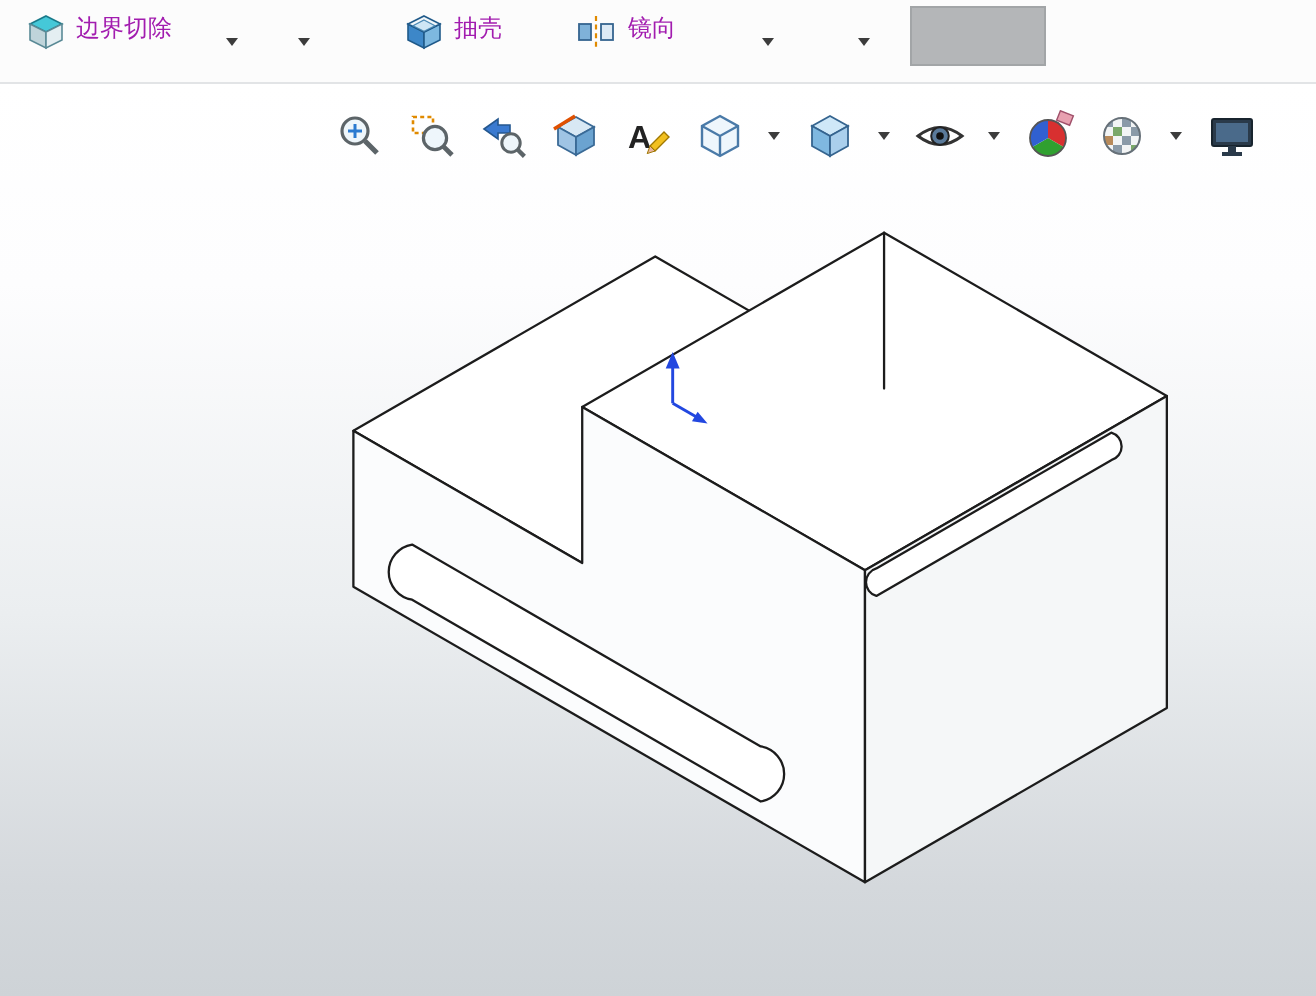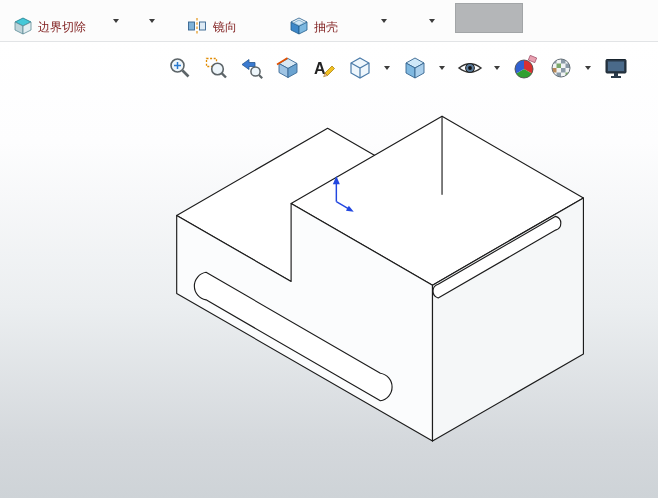--- a/index.html
+++ b/index.html
@@ -2,22 +2,22 @@
 <html><head>
 <meta charset="utf-8">
 <style>
   html,body{margin:0;padding:0;}
   .app{position:relative;width:658px;height:498px;overflow:hidden;background:#ffffff;
        font-family:"Liberation Sans","DejaVu Sans",sans-serif;-webkit-user-select:none;user-select:none;}
 
   
   .toolbar{position:absolute;top:0;left:0;width:658px;height:41px;background:#fcfcfc;
            border-bottom:1px solid #e2e4e6;display:flex;align-items:center;}
-  .tb-btn{display:flex;align-items:flex-end;gap:5px;height:32px;padding:0 8px;
-          font-size:12px;color:#7f1d1d;background:transparent;border:1px solid transparent;border-radius:2px;}
+  .tb-btn{display:flex;align-items:flex-start;gap:5px;height:32px;padding:0 8px;
+          font-size:12px;color:#a21caf;background:transparent;border:1px solid transparent;border-radius:2px;}
   .tb-btn svg{display:block;}
   .dd{width:14px;height:24px;display:flex;align-items:center;justify-content:center;}
   .tri{width:0;height:0;border-left:3.5px solid transparent;border-right:3.5px solid transparent;
        border-top:4.5px solid #3c3c3c;}
   .gray-box{position:absolute;left:455px;top:3px;width:66px;height:28px;background:#b4b6b8;border:1px solid #a2a5a7;}
 
   
   .viewport{position:absolute;top:42px;left:0;width:658px;height:456px;
             background:linear-gradient(to bottom,#ffffff 0%,#fdfdfe 22%,#ebeef0 58%,#d4d8dc 88%,#ced3d7 100%);}
   .viewport > svg.model{position:absolute;top:0;left:0;}
@@ -44,37 +44,37 @@
       <span>边界切除</span>
     </button>
 
     <div class="dd" style="margin-left:14px">
       <span class="tri"></span>
     </div>
     <div class="dd" style="margin-left:22px">
       <span class="tri"></span>
     </div>
 
-    <button class="tb-btn" style="margin-left:18px">
-      <svg width="22" height="20" viewBox="0 0 22 20">
-        <line x1="11" y1="2" x2="11" y2="18" stroke="#e08a00" stroke-width="1.1" stroke-dasharray="2.5 1.8"></line>
-        <rect x="2.5" y="6" width="6" height="8" fill="#7fb2d9" stroke="#35648f" stroke-width="0.9"></rect>
-        <rect x="13.5" y="6" width="6" height="8" fill="#ddeaf5" stroke="#35648f" stroke-width="0.9"></rect>
-      </svg>
-      <span>镜向</span>
-    </button>
-
     <button class="tb-btn" style="margin-left:34px">
       <svg width="20" height="20" viewBox="0 0 20 20">
         <polygon points="2,6 10,10 10,18 2,14" fill="#3d87c8" stroke="#205a8a" stroke-width="0.8"></polygon>
         <polygon points="18,6 10,10 10,18 18,14" fill="#7db8e0" stroke="#205a8a" stroke-width="0.8"></polygon>
         <polygon points="10,2 18,6 10,10 2,6" fill="#f2f7fa" stroke="#205a8a" stroke-width="0.8"></polygon>
         <polygon points="10,4 15.5,6.9 10,9.6 4.5,6.9" fill="#cfe6f5" stroke="#4a88b4" stroke-width="0.6"></polygon>
       </svg>
       <span>抽壳</span>
+    </button>
+
+    <button class="tb-btn" style="margin-left:18px">
+      <svg width="22" height="20" viewBox="0 0 22 20">
+        <line x1="11" y1="2" x2="11" y2="18" stroke="#e08a00" stroke-width="1.1" stroke-dasharray="2.5 1.8"></line>
+        <rect x="2.5" y="6" width="6" height="8" fill="#7fb2d9" stroke="#35648f" stroke-width="0.9"></rect>
+        <rect x="13.5" y="6" width="6" height="8" fill="#ddeaf5" stroke="#35648f" stroke-width="0.9"></rect>
+      </svg>
+      <span>镜向</span>
     </button>
 
     <div class="dd" style="margin-left:30px">
       <span class="tri"></span>
     </div>
     <div class="dd" style="margin-left:34px">
       <span class="tri"></span>
     </div>
 
     <div class="gray-box"></div>

